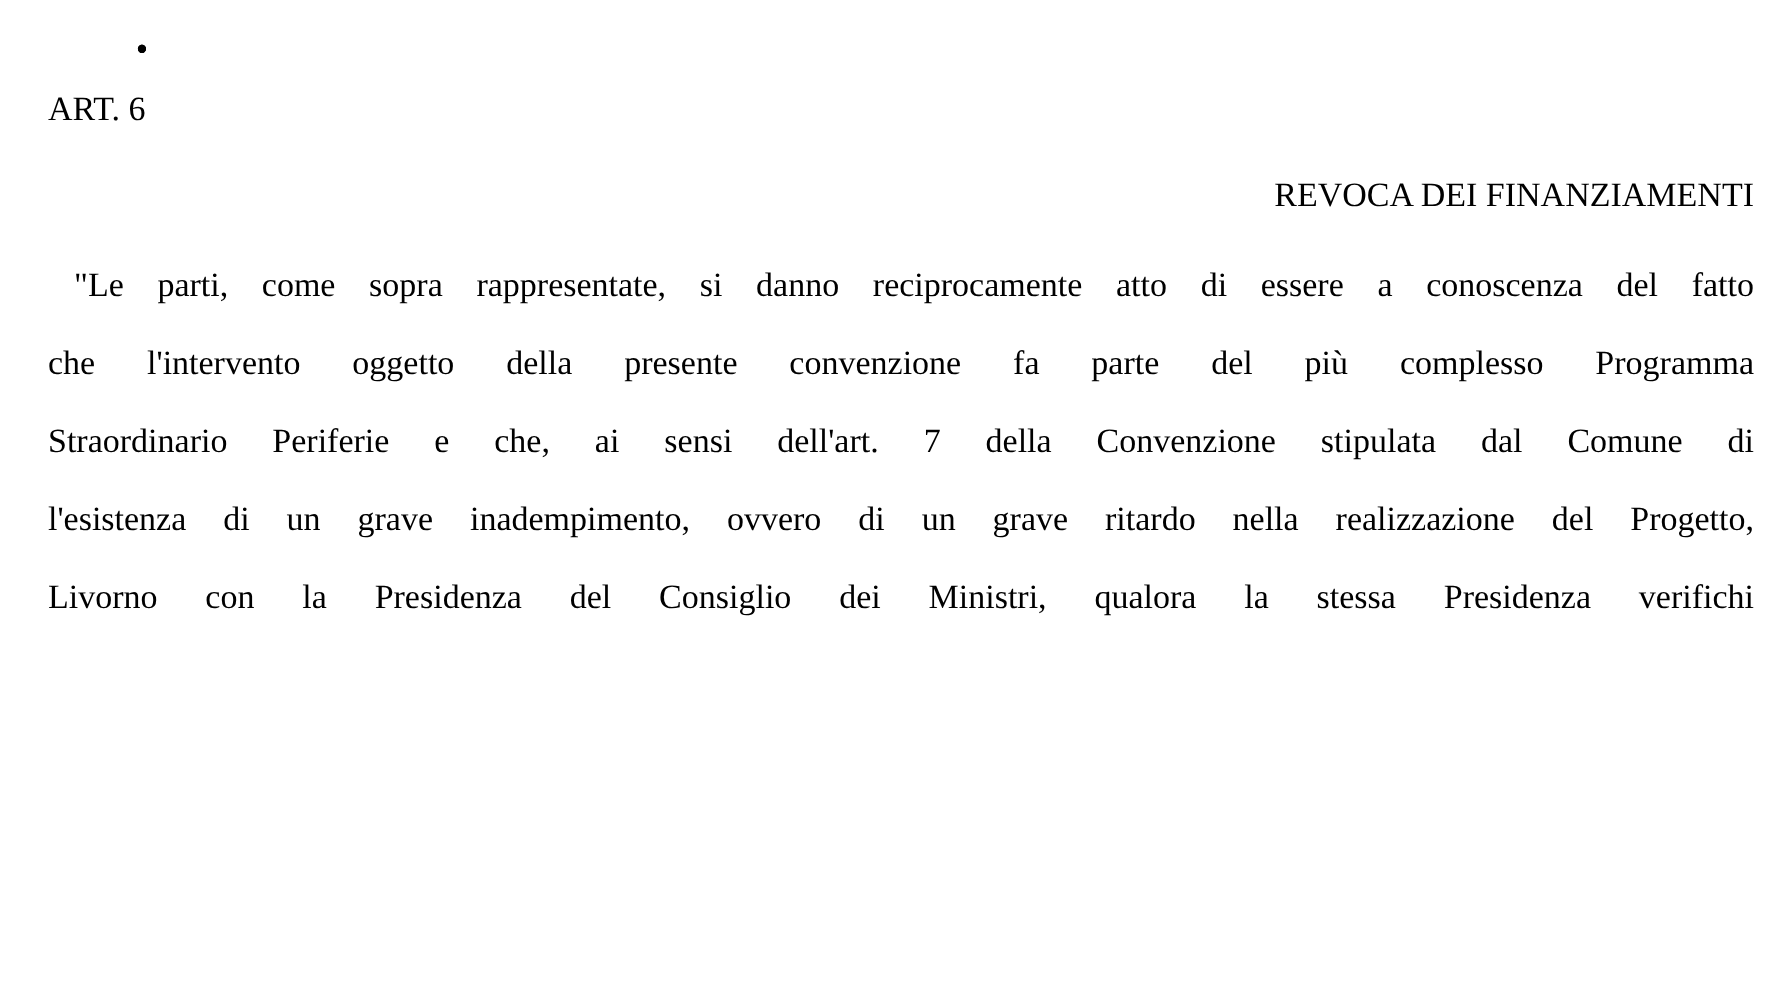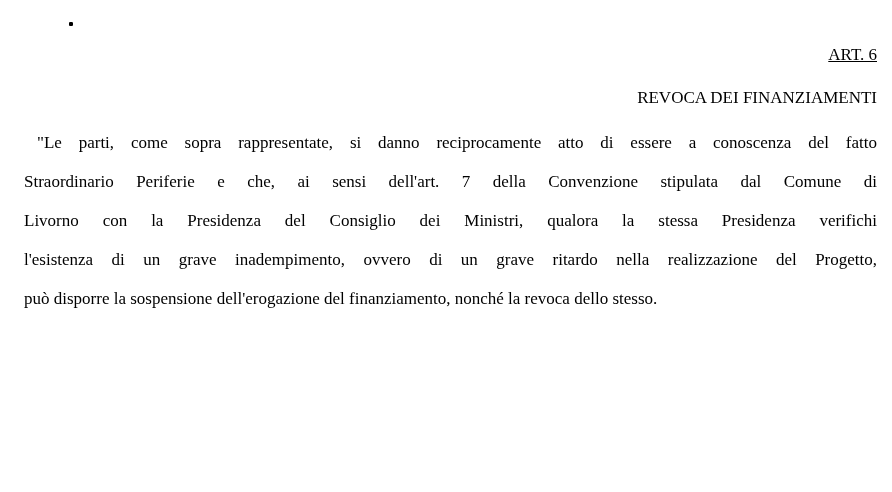--- a/index.html
+++ b/index.html
@@ -31,23 +31,22 @@
   .bullet-marker {
     position: absolute;
     left: 68px;
     top: 0;
     line-height: 40px;
   }
   
   .article-number {
     margin: 35px 0 0 24px;
     width: 853px;
-    text-align: right;
+    text-align: left;
     line-height: 40px;
-    text-decoration: underline;
   }
   .article-title {
     margin: 3px 0 0 24px;
     width: 853px;
     text-align: right;
     line-height: 40px;
   }
   
   .para {
     margin: 5px 0 0 24px;
@@ -82,19 +81,19 @@
     <li class="bullet-item">
       <span class="bullet-marker">•</span>
     </li>
   </ul>
 
   <div class="article-number">ART. 6</div>
   <div class="article-title">REVOCA DEI FINANZIAMENTI</div>
 
   <div class="para">
     <div class="pline jline first-line">"Le parti, come sopra rappresentate, si danno reciprocamente atto di essere a conoscenza del fatto</div>
+    <div class="pline jline">che l'intervento oggetto della presente convenzione fa parte del più complesso Programma</div>
     <div class="pline jline">Straordinario Periferie e che, ai sensi dell'art. 7 della Convenzione stipulata dal Comune di</div>
+    <div class="pline jline">l'esistenza di un grave inadempimento, ovvero di un grave ritardo nella realizzazione del Progetto,</div>
     <div class="pline jline">Livorno con la Presidenza del Consiglio dei Ministri, qualora la stessa Presidenza verifichi</div>
-    <div class="pline jline">l'esistenza di un grave inadempimento, ovvero di un grave ritardo nella realizzazione del Progetto,</div>
-    <div class="pline last-line">può disporre la sospensione dell'erogazione del finanziamento, nonché la revoca dello stesso.</div>
   </div>
 
 </div>
 
 </body></html>

